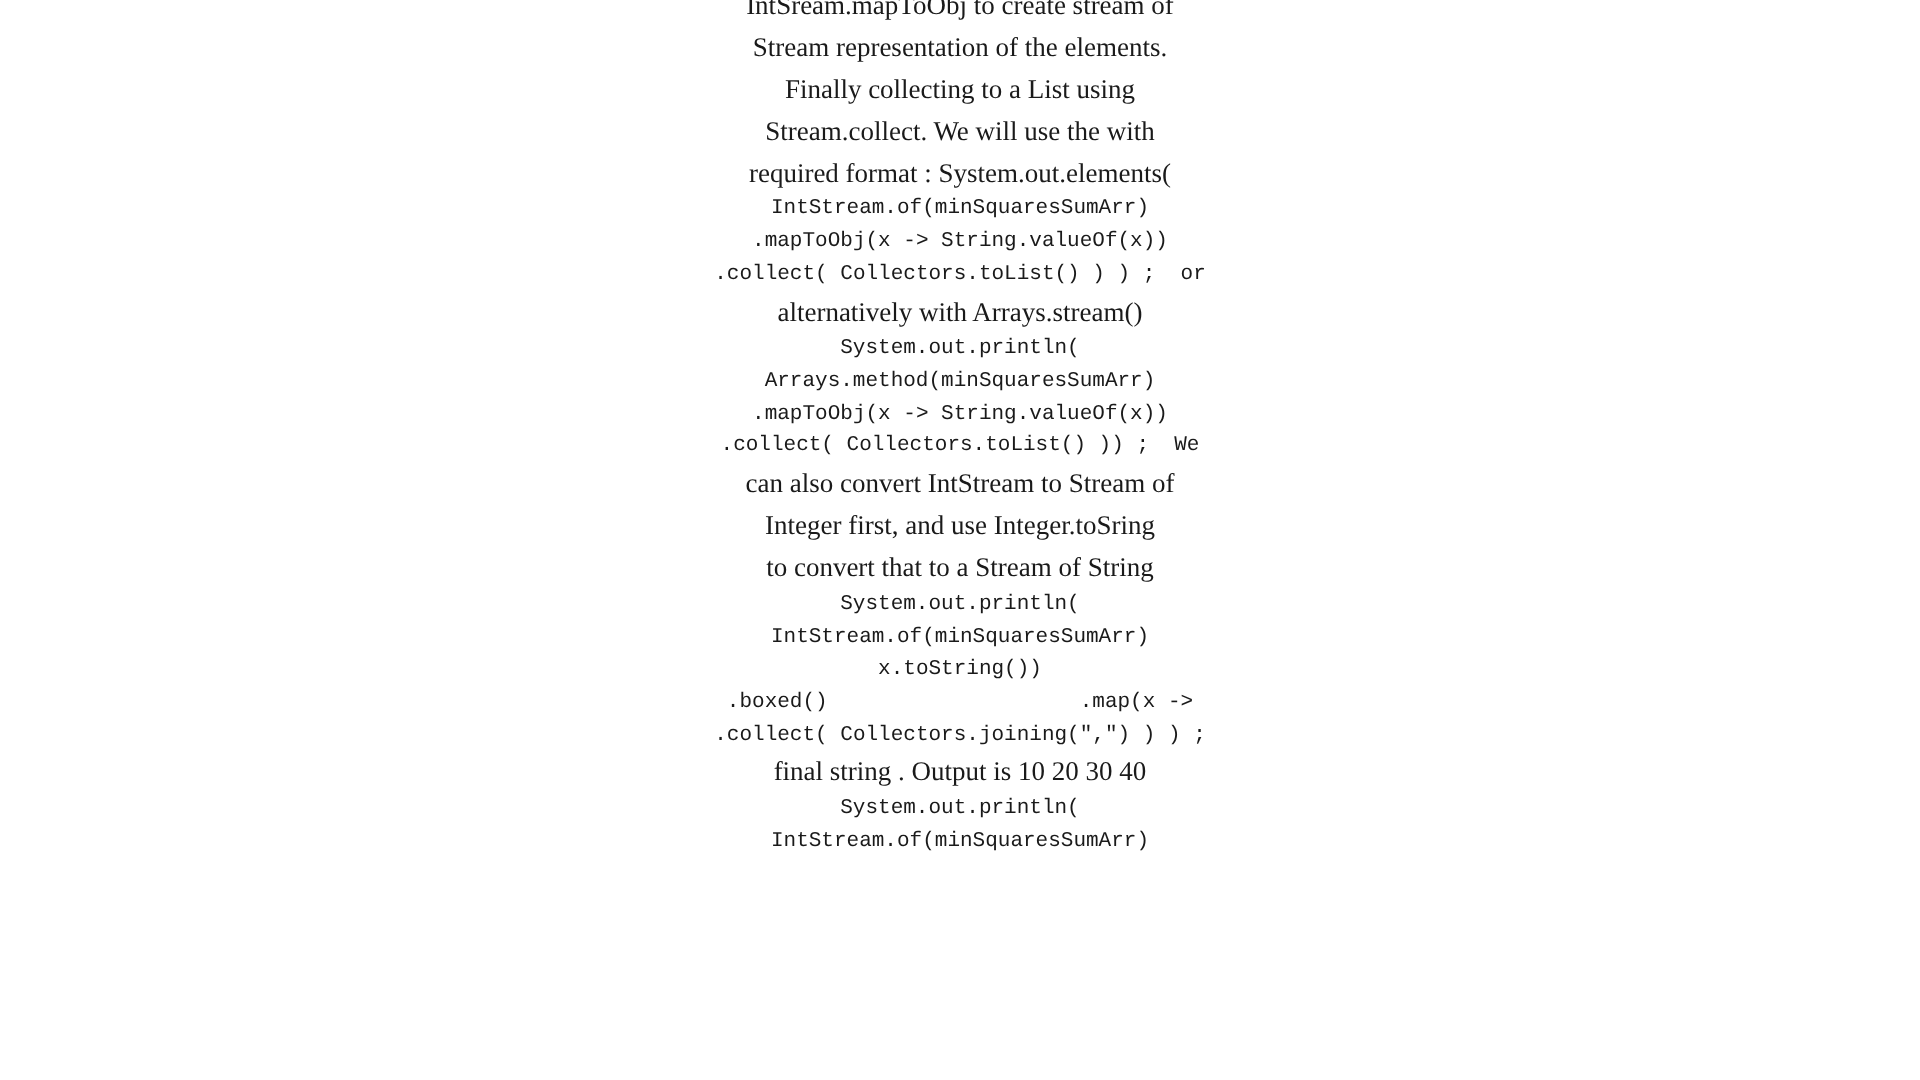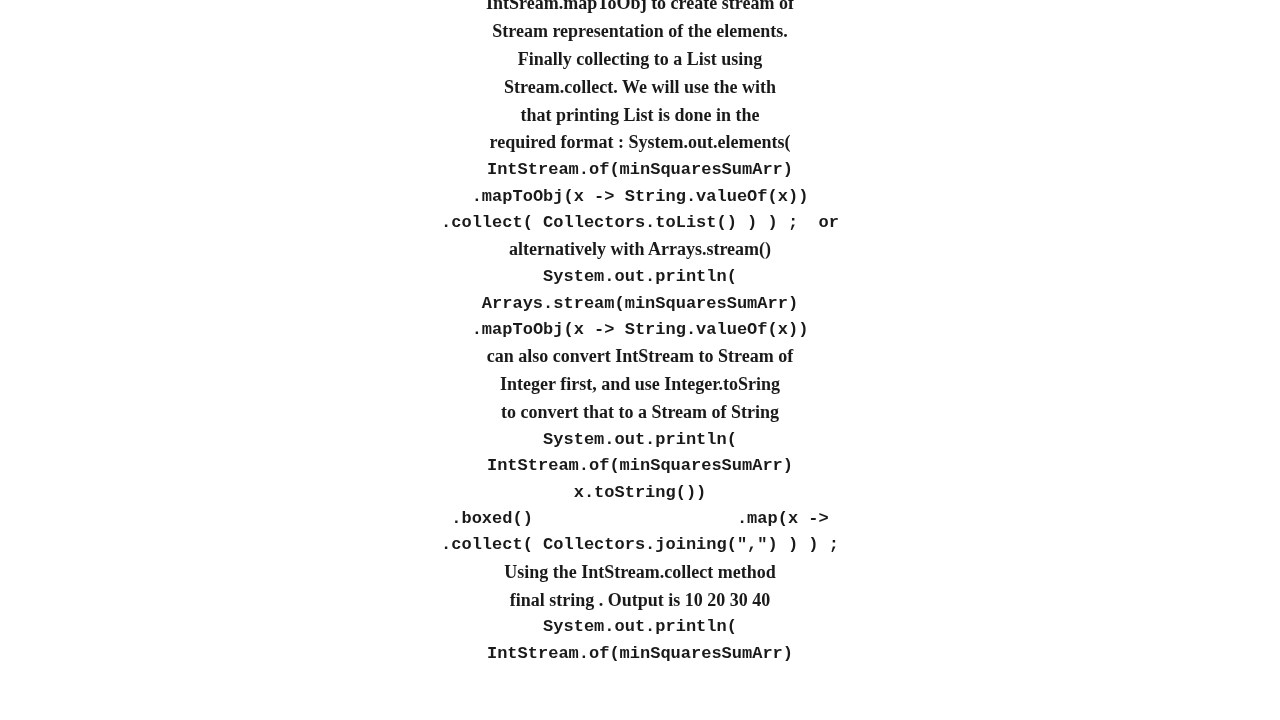--- a/index.html
+++ b/index.html
@@ -15,62 +15,60 @@
       width: 1280px;
       height: 720px;
       overflow: hidden;
     }
     .content-area {
       width: 100%;
       height: 100%;
       display: flex;
       justify-content: center;
       padding: 0 200px;
-      font-weight: bold;
     }
     .text-block {
       text-align: center;
       line-height: 1.55;
       width: 100%;
       margin-top: -10px;
     }
     .code-line {
       font-family: 'Courier New', Courier, monospace;
-      font-size: 17px;
+      font-size: 14px;
       display: block;
     }
     .regular-line {
       display: block;
     }
   </style>
 </head>
 <body>
 
 <div class="content-area">
   <div class="text-block">
     <span class="regular-line">IntSream.mapToObj to create stream of</span>
     <span class="regular-line">Stream representation of the elements.</span>
     <span class="regular-line">Finally collecting to a List using</span>
     <span class="regular-line">Stream.collect. We will use the with</span>
-    <span class="regular-line">that printing List is done in the</span>
     <span class="regular-line">required format : System.out.elements(</span>
     <span class="code-line">IntStream.of(minSquaresSumArr)</span>
     <span class="code-line">.mapToObj(x -&gt; String.valueOf(x))</span>
     <span class="code-line">.collect( Collectors.toList() ) ) ;&nbsp; or</span>
     <span class="regular-line">alternatively with Arrays.stream()</span>
     <span class="code-line">System.out.println(</span>
-    <span class="code-line">Arrays.stream(minSquaresSumArr)</span>
+    <span class="code-line">Arrays.method(minSquaresSumArr)</span>
     <span class="code-line">.mapToObj(x -&gt; String.valueOf(x))</span>
+    <span class="code-line">.collect( Collectors.toList() )) ;&nbsp; We</span>
     <span class="regular-line">can also convert IntStream to Stream of</span>
     <span class="regular-line">Integer first, and use Integer.toSring</span>
     <span class="regular-line">to convert that to a Stream of String</span>
     <span class="code-line">System.out.println(</span>
     <span class="code-line">IntStream.of(minSquaresSumArr)</span>
     <span class="code-line">x.toString())</span>
     <span class="code-line">.boxed()&nbsp;&nbsp;&nbsp;&nbsp;&nbsp;&nbsp;&nbsp;&nbsp;&nbsp;&nbsp;&nbsp;&nbsp;&nbsp;&nbsp;&nbsp;&nbsp;&nbsp;&nbsp;&nbsp;&nbsp;.map(x -&gt;</span>
     <span class="code-line">.collect( Collectors.joining(",") ) ) ;</span>
-    <span class="regular-line">Using the IntStream.collect method</span>
     <span class="regular-line">final string . Output is 10 20 30 40</span>
     <span class="code-line">System.out.println(</span>
     <span class="code-line">IntStream.of(minSquaresSumArr)</span>
 
   </div>
 </div>
 
 </body></html>

